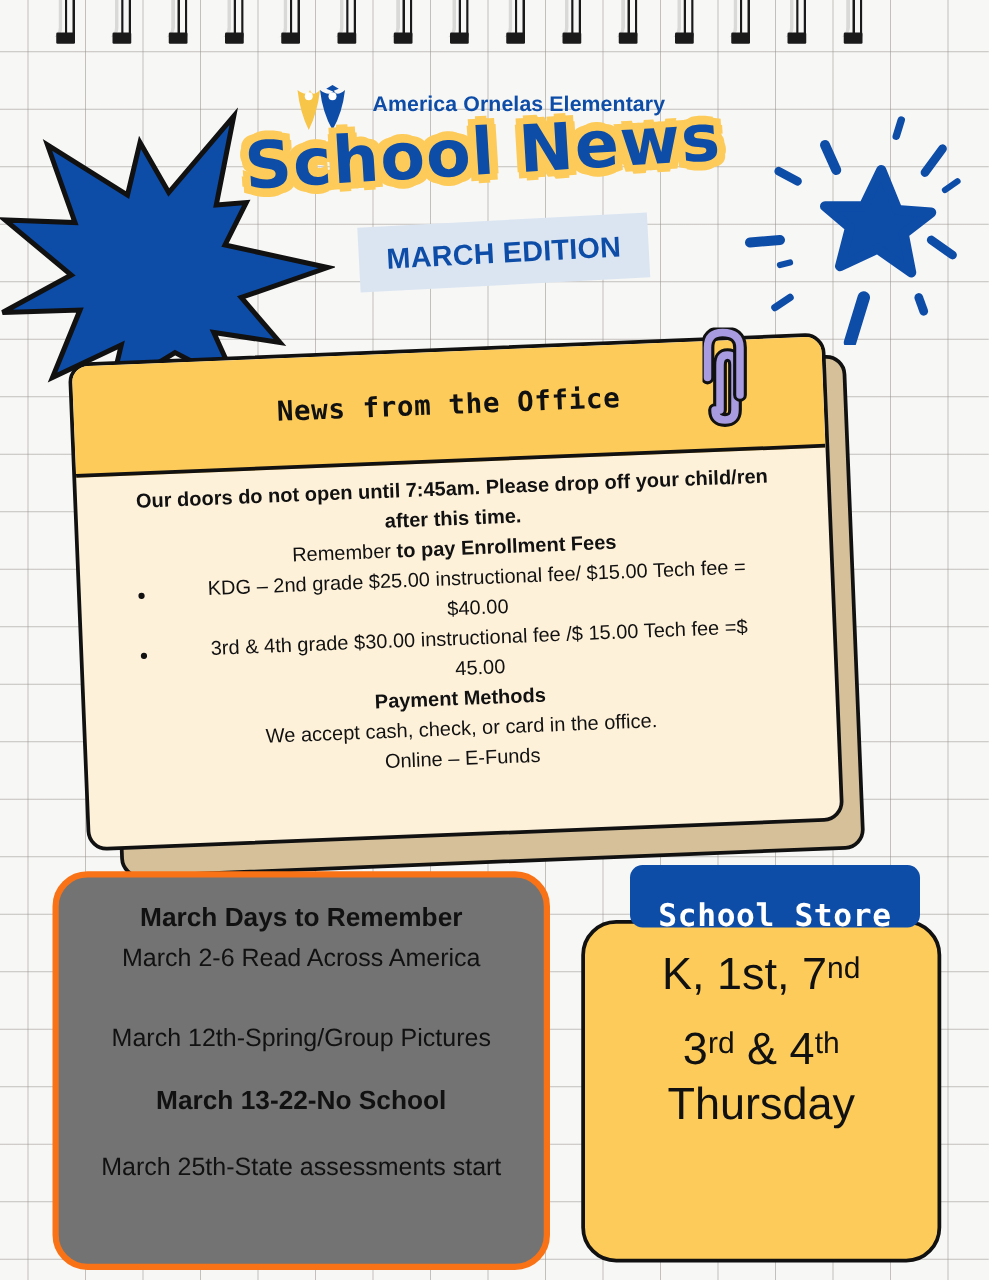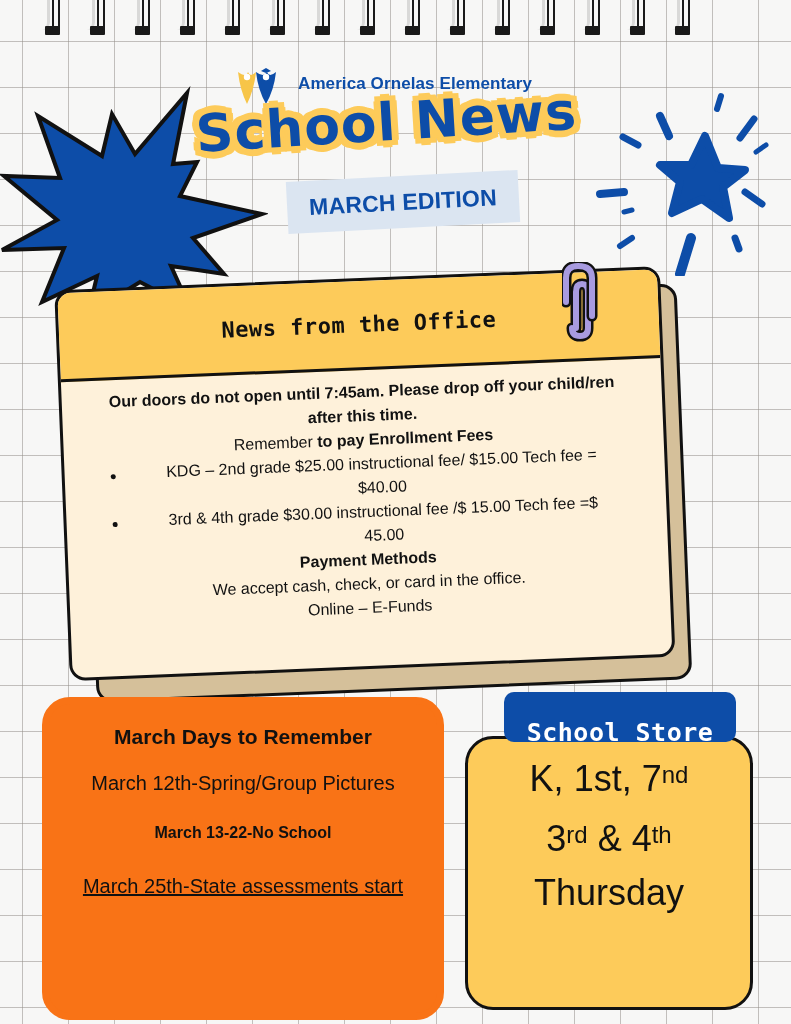--- a/index.html
+++ b/index.html
@@ -99,28 +99,28 @@
 
     .clip { left: 562px; top: 262px; width: 40px; height: 80px; }
 
     
     .burst { left: 0; top: 86px; width: 268px; height: 230px; }
     .star-group { left: 590px; top: 86px; width: 180px; height: 190px; }
 
     
     .days {
       left: 42px; top: 697px; width: 388px; height: 309px;
-      background: #f97316; border: 7px solid #f97316; border-radius: 28px;
+      background: #737373; border: 5px solid #f97316; border-radius: 28px;
       text-align: center; color: #111;
     }
     .days .h { font-size: 21px; font-weight: bold; margin-top: 20px; line-height: 26px; }
     .days .l { font-size: 20px; line-height: 26px; }
     .days .l1 { margin-top: 6px; }
-    .days .l2 { margin-top: 20px; }
-    .days .big { font-size: 16px; font-weight: bold; margin-top: 22px; line-height: 30px; }
+    .days .l2 { margin-top: 38px; }
+    .days .big { font-size: 21px; font-weight: bold; margin-top: 22px; line-height: 30px; }
     .days .l4 { margin-top: 22px; line-height: 32px; }
 
     
     .store {
       left: 465px; top: 736px; width: 282px; height: 268px;
       background: #fdcb5a; border: 3px solid #111; border-radius: 28px;
       text-align: center; color: #111;
     }
     .store-label {
       left: 504px; top: 692px; width: 232px; height: 50px;
@@ -129,21 +129,21 @@
     }
     .store-label span {
       color: #fff; font-family: "DejaVu Sans Mono", monospace; font-weight: bold;
       font-size: 25px; letter-spacing: 0.5px; margin-top: 31px;
     }
     .store .row { font-size: 36px; line-height: 44px; }
     .store .row sup { font-size: 24px; vertical-align: top; position: relative; top: -4px; }
     .store .r1 { margin-top: 18px; }
     .store .r2 { margin-top: 8px; }
     .store .r3 { margin-top: 16px; }
-    .store .r4 { margin-top: 10px; }
+    .store .r4 { margin-top: 0; }
   </style>
 </head>
 <body>
 
 <div class="abs spiral" id="spiral">
     <div class="ring" style="left: 45px;">
       <div class="shadow"></div>
       <div class="wire1"></div>
       <div class="wire2"></div>
       <div class="base"></div>
@@ -292,23 +292,24 @@
 
 <svg class="abs clip" viewBox="0 0 40 80">
   <path d="M14,66 L14,30 Q14,22 20,22 Q26,22 26,30 L26,66 Q26,74 18,74 Q10,74 10,66" fill="none" stroke="#111" stroke-width="11" stroke-linecap="round"></path>
   <path d="M14,66 L14,30 Q14,22 20,22 Q26,22 26,30 L26,66 Q26,74 18,74 Q10,74 10,66" fill="none" stroke="#a89be0" stroke-width="6" stroke-linecap="round"></path>
   <path d="M4,40 L4,16 Q4,4 16,4 Q30,4 30,16 L30,54" fill="none" stroke="#111" stroke-width="11" stroke-linecap="round"></path>
   <path d="M4,40 L4,16 Q4,4 16,4 Q30,4 30,16 L30,54" fill="none" stroke="#a89be0" stroke-width="6" stroke-linecap="round"></path>
 </svg>
 
 <div class="abs days">
   <div class="h">March Days to Remember</div>
+  <div class="l l1">March 2-6 Read Across America</div>
   <div class="l l2">March 12th-Spring/Group Pictures</div>
   <div class="big">March 13-22-No School</div>
-  <div class="l l4" style="padding:0 33px;text-decoration:underline;">March 25th-State assessments start</div>
+  <div class="l l4" style="padding:0 33px;">March 25th-State assessments start</div>
 </div>
 
 <div class="abs store-label">
   <span>School Store</span>
 </div>
 <div class="abs store">
   <div class="row r1"><span>K, 1st, 7</span><sup>nd</sup></div>
   <div class="row r3"><span>3</span><sup>rd</sup><span> &amp; 4</span><sup>th</sup></div>
   <div class="row r4">Thursday</div>
 </div>

